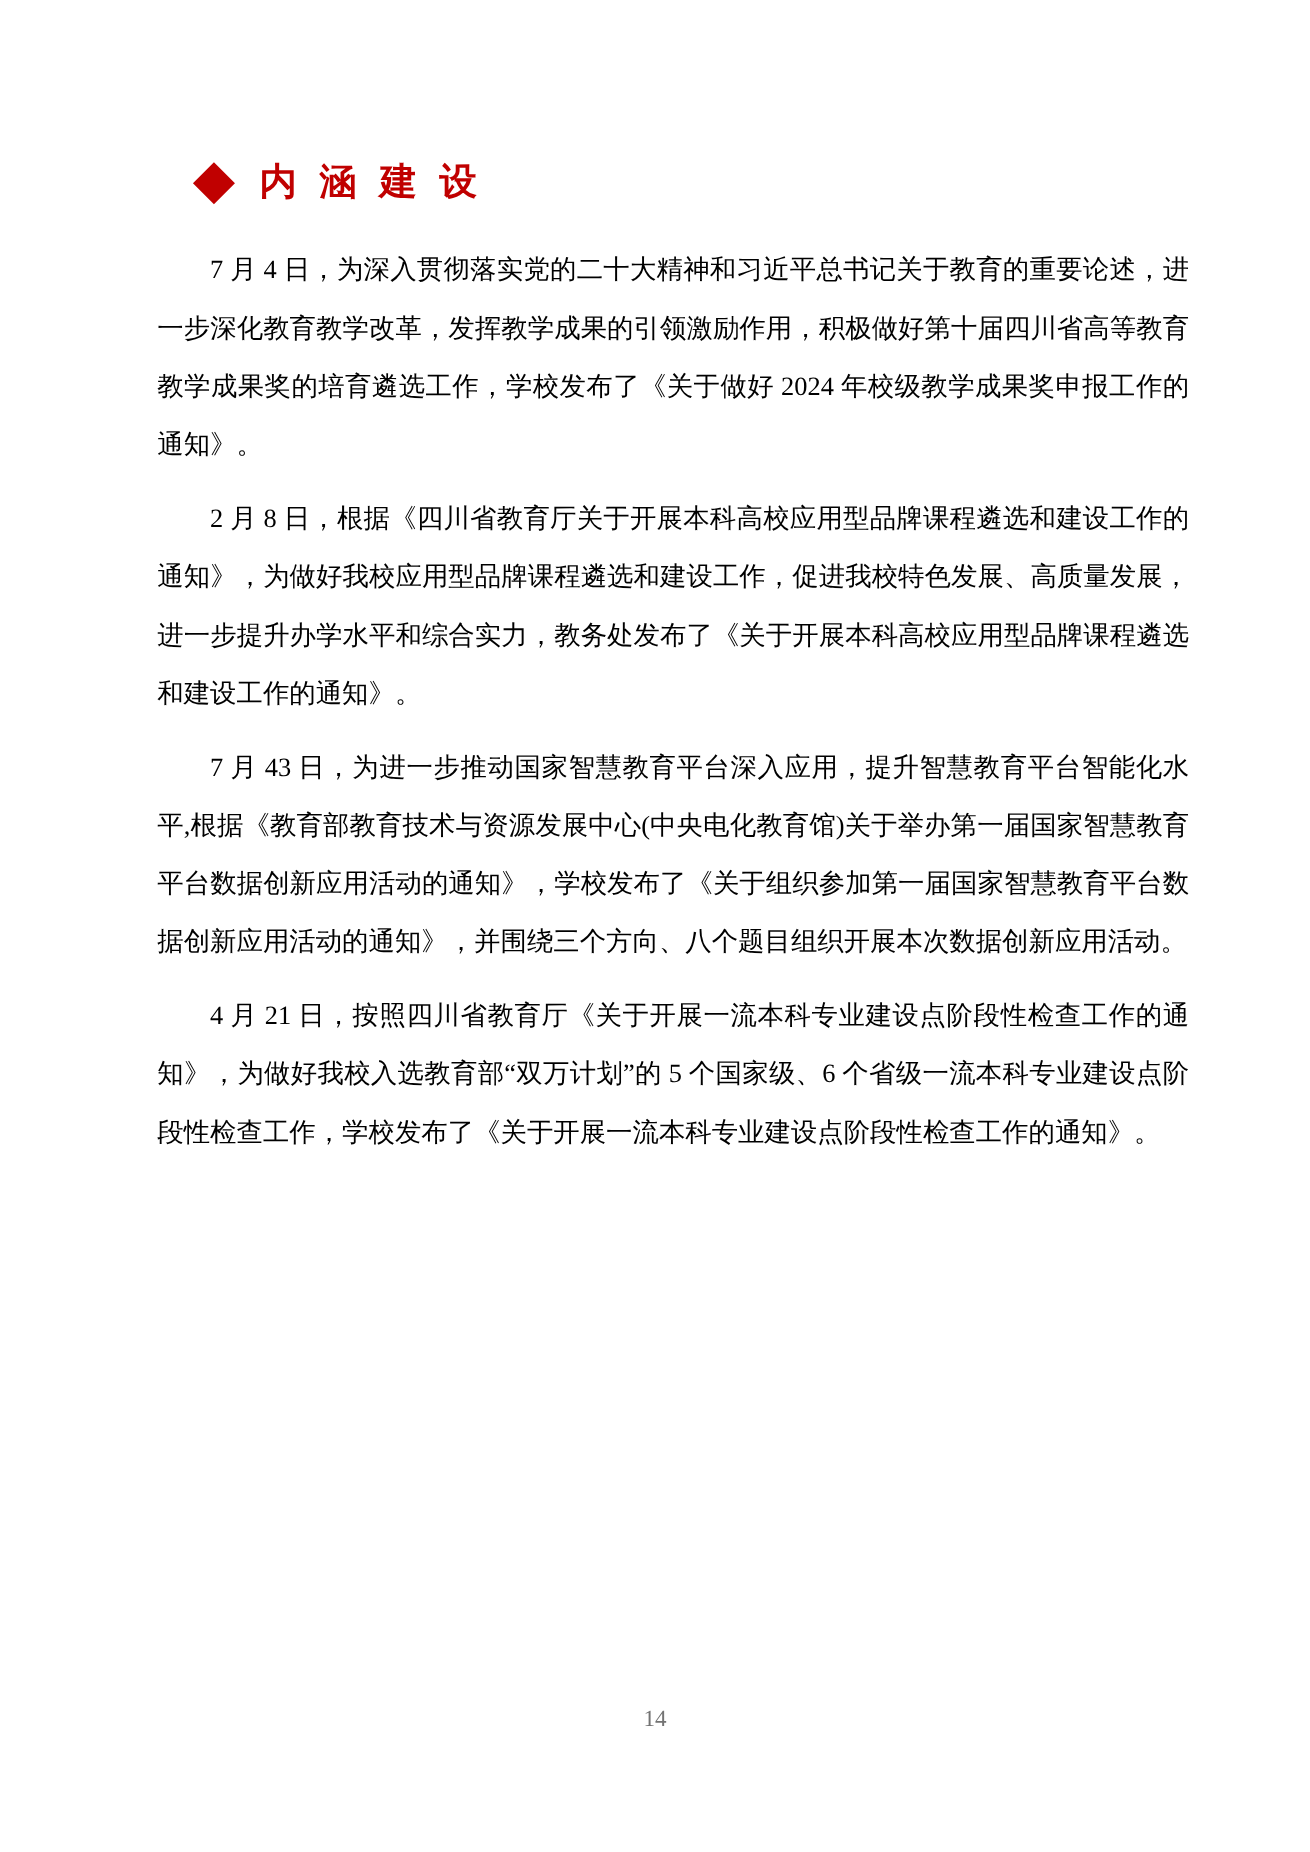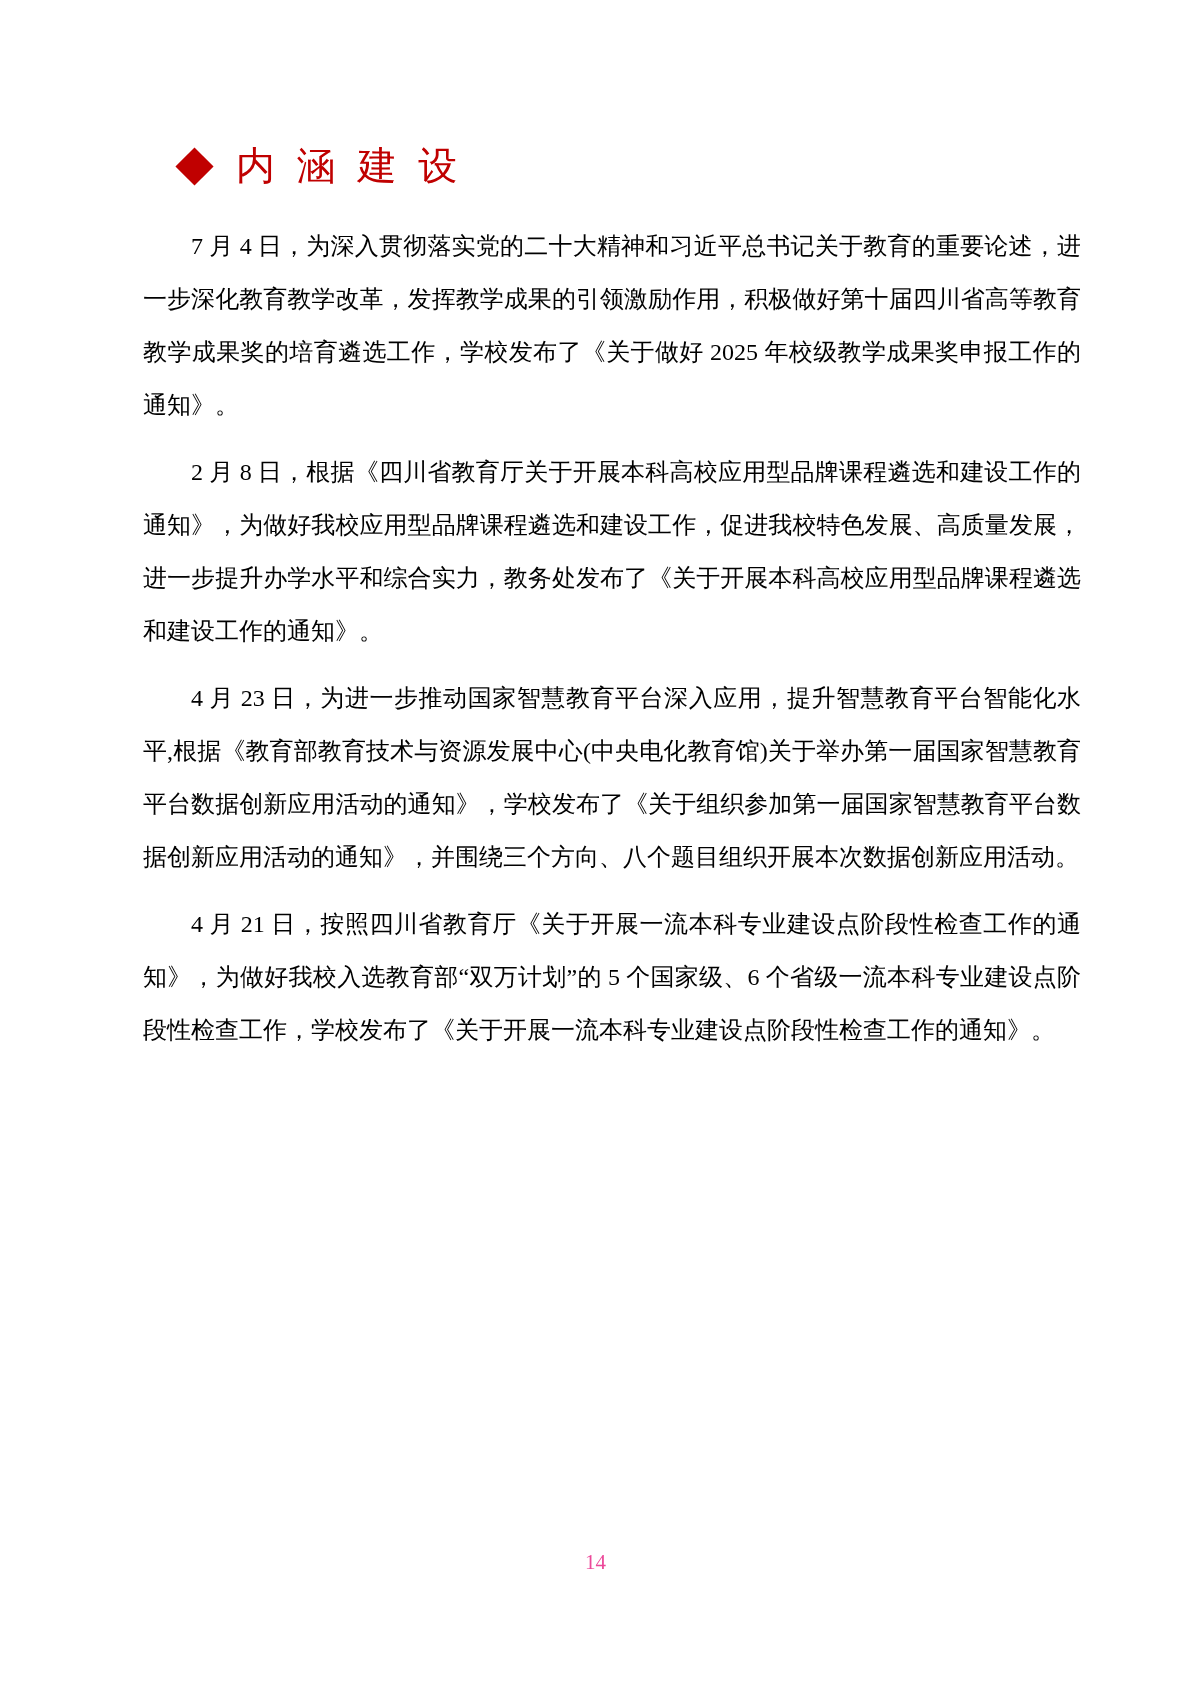--- a/index.html
+++ b/index.html
@@ -31,52 +31,52 @@
     display: inline-block;
     width: 27px;
     height: 27px;
     background: var(--accent, #c00000);
     transform: rotate(45deg);
     margin-right: 28px;
     flex: 0 0 auto;
   }
   .heading-text {
     color: var(--accent, #c00000);
-    font-weight: normal;
-    font-size: 39px;
+    font-weight: bold;
+    font-size: 34px;
     letter-spacing: 6px;
     line-height: 44px;
     white-space: nowrap;
   }
   .para {
     font-size: 24px;
     line-height: 53px;
     text-align: justify;
     text-justify: inter-character;
     text-indent: 2em;
     margin: 0 0 14px 0;
   }
   .page-number {
     position: absolute;
     left: 0;
     right: 0;
     top: 1550px;
     text-align: center;
     font-size: 21px;
-    color: #ec4899;
+    color: #737373;
   }
 </style>
 </head>
 <body>
 
 <div class="page">
   <div class="content">
     <div class="heading">
       <span class="diamond"></span>
       <span class="heading-text">内 涵 建 设</span>
     </div>
-    <p class="para">7 月 4 日，为深入贯彻落实党的二十大精神和习近平总书记关于教育的重要论述，进一步深化教育教学改革，发挥教学成果的引领激励作用，积极做好第十届四川省高等教育教学成果奖的培育遴选工作，学校发布了《关于做好 2025 年校级教学成果奖申报工作的通知》。</p>
+    <p class="para">7 月 4 日，为深入贯彻落实党的二十大精神和习近平总书记关于教育的重要论述，进一步深化教育教学改革，发挥教学成果的引领激励作用，积极做好第十届四川省高等教育教学成果奖的培育遴选工作，学校发布了《关于做好 2024 年校级教学成果奖申报工作的通知》。</p>
     <p class="para">2 月 8 日，根据《四川省教育厅关于开展本科高校应用型品牌课程遴选和建设工作的通知》，为做好我校应用型品牌课程遴选和建设工作，促进我校特色发展、高质量发展，进一步提升办学水平和综合实力，教务处发布了《关于开展本科高校应用型品牌课程遴选和建设工作的通知》。</p>
-    <p class="para">4 月 23 日，为进一步推动国家智慧教育平台深入应用，提升智慧教育平台智能化水平,根据《教育部教育技术与资源发展中心(中央电化教育馆)关于举办第一届国家智慧教育平台数据创新应用活动的通知》，学校发布了《关于组织参加第一届国家智慧教育平台数据创新应用活动的通知》，并围绕三个方向、八个题目组织开展本次数据创新应用活动。</p>
+    <p class="para">7 月 43 日，为进一步推动国家智慧教育平台深入应用，提升智慧教育平台智能化水平,根据《教育部教育技术与资源发展中心(中央电化教育馆)关于举办第一届国家智慧教育平台数据创新应用活动的通知》，学校发布了《关于组织参加第一届国家智慧教育平台数据创新应用活动的通知》，并围绕三个方向、八个题目组织开展本次数据创新应用活动。</p>
     <p class="para">4 月 21 日，按照四川省教育厅《关于开展一流本科专业建设点阶段性检查工作的通知》，为做好我校入选教育部“双万计划”的 5 个国家级、6 个省级一流本科专业建设点阶段性检查工作，学校发布了《关于开展一流本科专业建设点阶段性检查工作的通知》。</p>
   </div>
   <div class="page-number">14</div>
 </div>
 
 </body></html>

